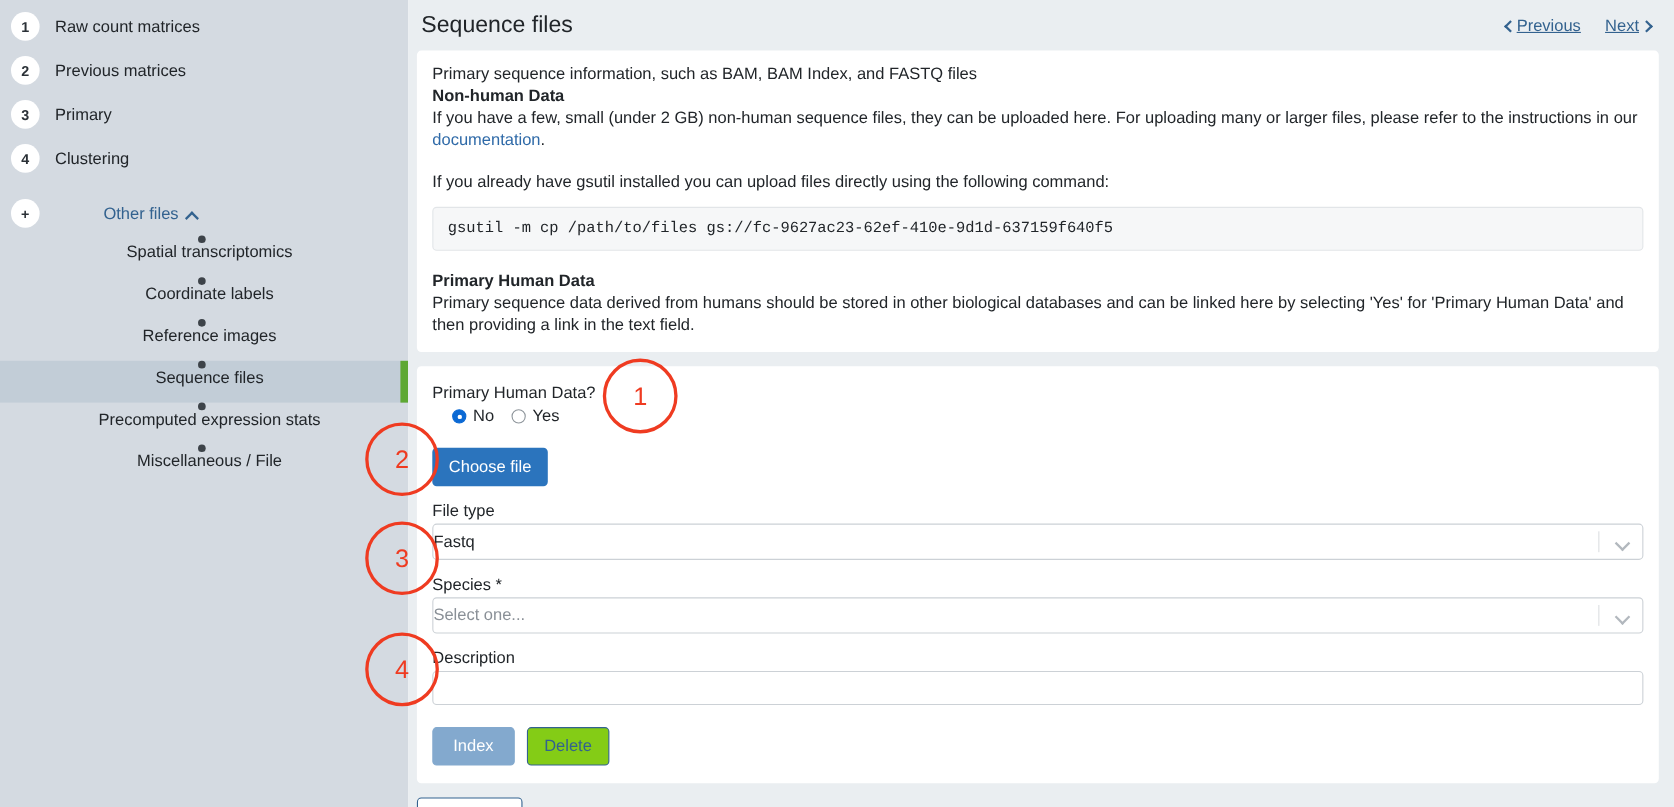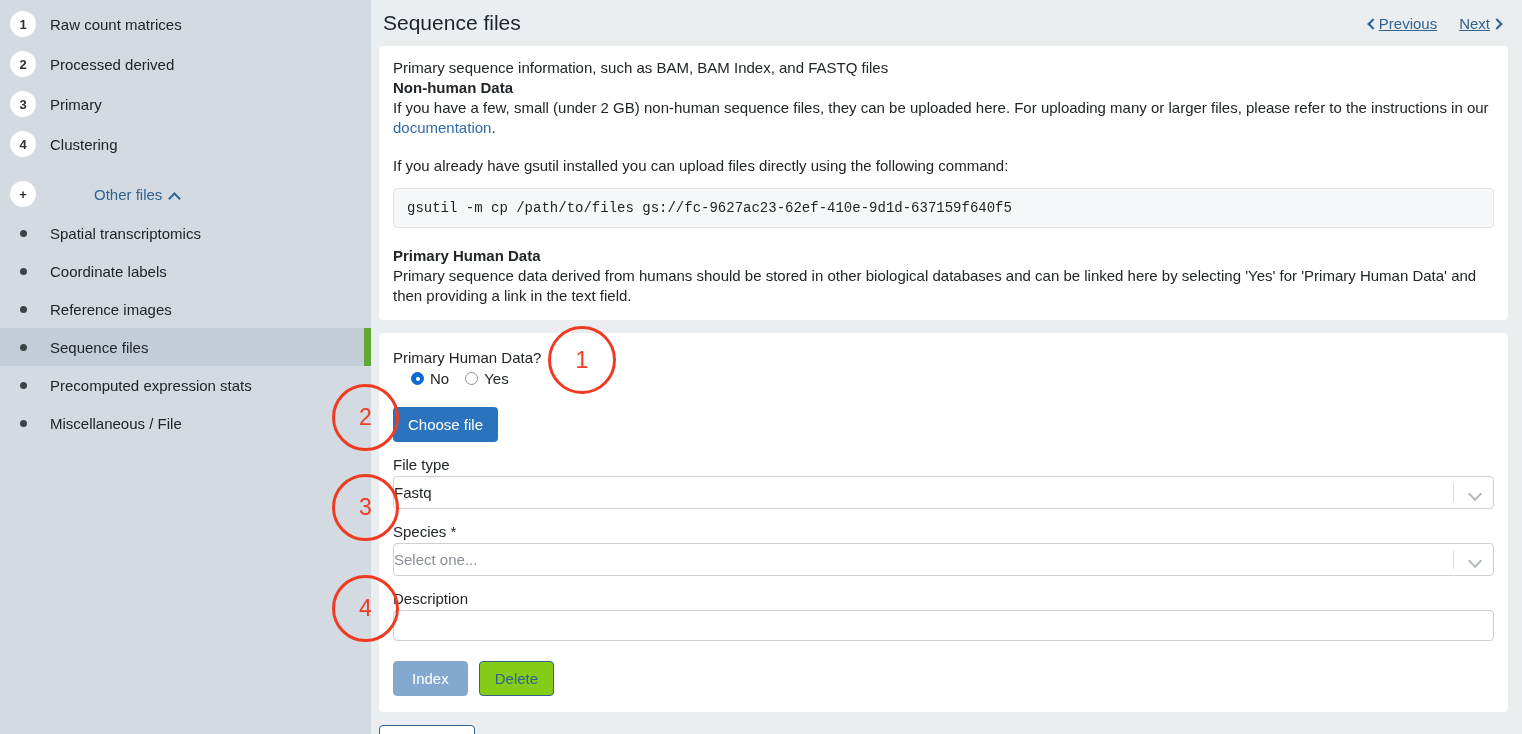--- a/index.html
+++ b/index.html
@@ -92,20 +92,21 @@
   }
 
   .sub-item {
     height: 38px;
     display: flex;
     align-items: center;
     padding-left: 10px;
     box-sizing: border-box;
     position: relative;
     cursor: pointer;
+    flex-direction: column;
   }
   .sub-item .dot {
     width: 26px;
     margin-right: 14px;
     display: flex;
     justify-content: center;
     flex: none;
   }
   .sub-item .dot::before {
     content: "";
@@ -399,21 +400,21 @@
 <div class="app">
 
   <div class="sidebar">
 
     <div class="nav-step">
       <span class="badge">1</span>
       <span class="step-label">Raw count matrices</span>
     </div>
     <div class="nav-step">
       <span class="badge">2</span>
-      <span class="step-label">Processed derived</span>
+      <span class="step-label">Previous matrices</span>
     </div>
     <div class="nav-step">
       <span class="badge">3</span>
       <span class="step-label">Primary</span>
     </div>
     <div class="nav-step">
       <span class="badge">4</span>
       <span class="step-label">Clustering</span>
     </div>
 

